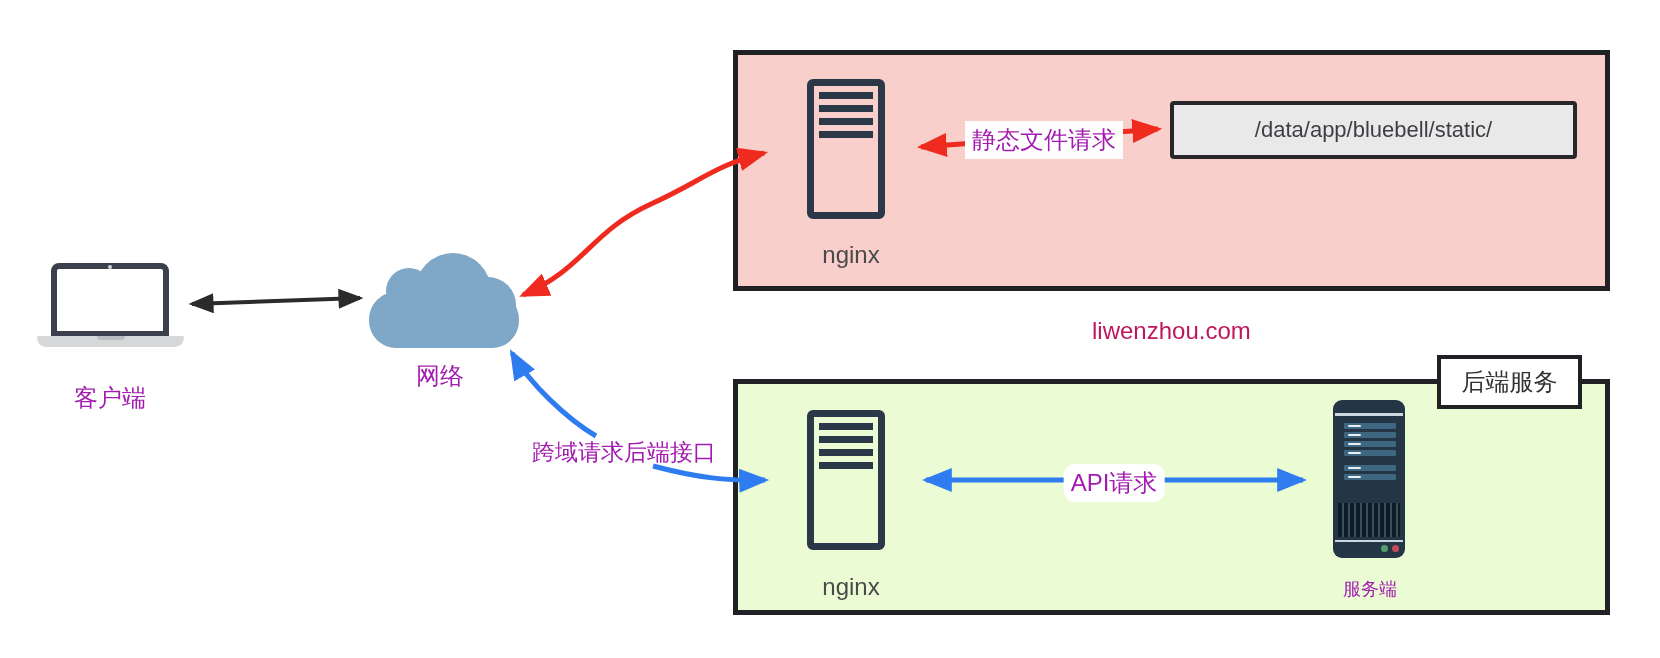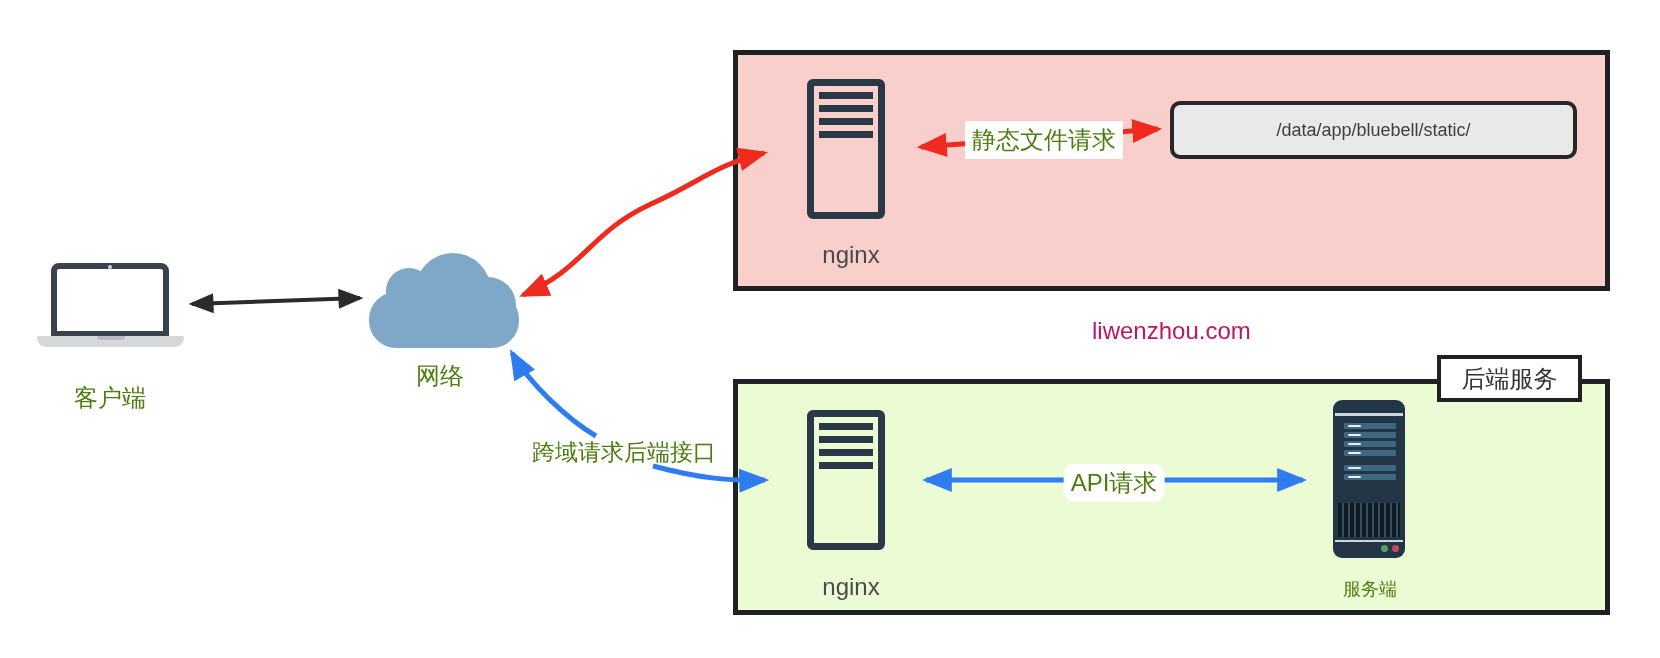--- a/index.html
+++ b/index.html
@@ -9,26 +9,26 @@
   
   .bigbox{position:absolute;border:5px solid #1f2125;box-sizing:border-box;z-index:1;}
   #frontend-box{left:733px;top:50px;width:877px;height:241px;background:#f8cfcb;}
   #backend-box{left:733px;top:379px;width:877px;height:236px;background:#ebfcd5;}
 
   
   .tagbox{position:absolute;left:1437px;width:145px;background:#ffffff;
           border:4px solid #1f2125;box-sizing:border-box;display:flex;align-items:center;
           justify-content:center;font-size:24px;color:#333;z-index:7;white-space:nowrap;}
   #frontend-tag{top:32px;height:41px;}
-  #backend-tag{top:355px;height:47px;}
+  #backend-tag{top:355px;height:54px;}
 
   
   #path-box{position:absolute;left:1170px;top:101px;width:407px;height:58px;background:#e9e9e9;
-            border:4px solid #27272b;border-radius:10px;box-sizing:border-box;display:flex;
-            align-items:center;justify-content:center;font-size:18px;color:#3e3e44;z-index:6;
+            border:4px solid #27272b;border-radius:4px;box-sizing:border-box;display:flex;
+            align-items:center;justify-content:center;font-size:22px;color:#3e3e44;z-index:6;
             white-space:nowrap;}
 
   
   .nginx-icon{position:absolute;width:78px;height:140px;border:7px solid #2b3848;
               border-radius:6px;box-sizing:border-box;z-index:4;}
   #nginx-top{left:807px;top:79px;}
   #nginx-bottom{left:807px;top:410px;}
   .nginx-icon .bar{width:54px;height:7px;background:#2b3848;margin:6px auto 0 auto;}
 
   
@@ -50,21 +50,21 @@
   #laptop-screen{position:absolute;left:51px;top:263px;width:118px;height:74px;background:#fff;
                  border:6px solid #3a414d;border-radius:8px 8px 0 0;box-sizing:border-box;z-index:3;}
   #laptop-cam{position:absolute;left:108px;top:265px;width:4px;height:4px;border-radius:50%;
               background:#cdd2d8;z-index:4;}
   #laptop-base{position:absolute;left:37px;top:336px;width:147px;height:11px;background:#d6d7d9;
                border-radius:2px 2px 12px 12px;z-index:3;}
   #laptop-notch{position:absolute;left:97px;top:336px;width:28px;height:4px;background:#b8bbc1;
                 border-radius:0 0 5px 5px;z-index:4;}
 
   
-  .lbl{position:absolute;transform:translate(-50%,-50%);font-size:24px;color:#4d7c0f;
+  .lbl{position:absolute;transform:translate(-50%,-50%);font-size:24px;color:#a21caf;
        white-space:nowrap;z-index:7;}
   .lbl.bg{background:#ffffff;padding:3px 7px;}
   #client-label{left:110px;top:374px;margin-top:24px;}
   #network-label{left:440px;top:376px;}
   #nginx-top-label{left:851px;top:255px;color:#4a4a4a;}
   #nginx-bottom-label{left:851px;top:587px;color:#4a4a4a;}
   #server-label{left:1370px;top:589px;font-size:18px;}
   #cross-label{left:624px;top:452px;font-size:23px;}
   #static-req-label{left:1044px;top:140px;}
   #api-req-label{left:1114px;top:483px;border-radius:11px;}

